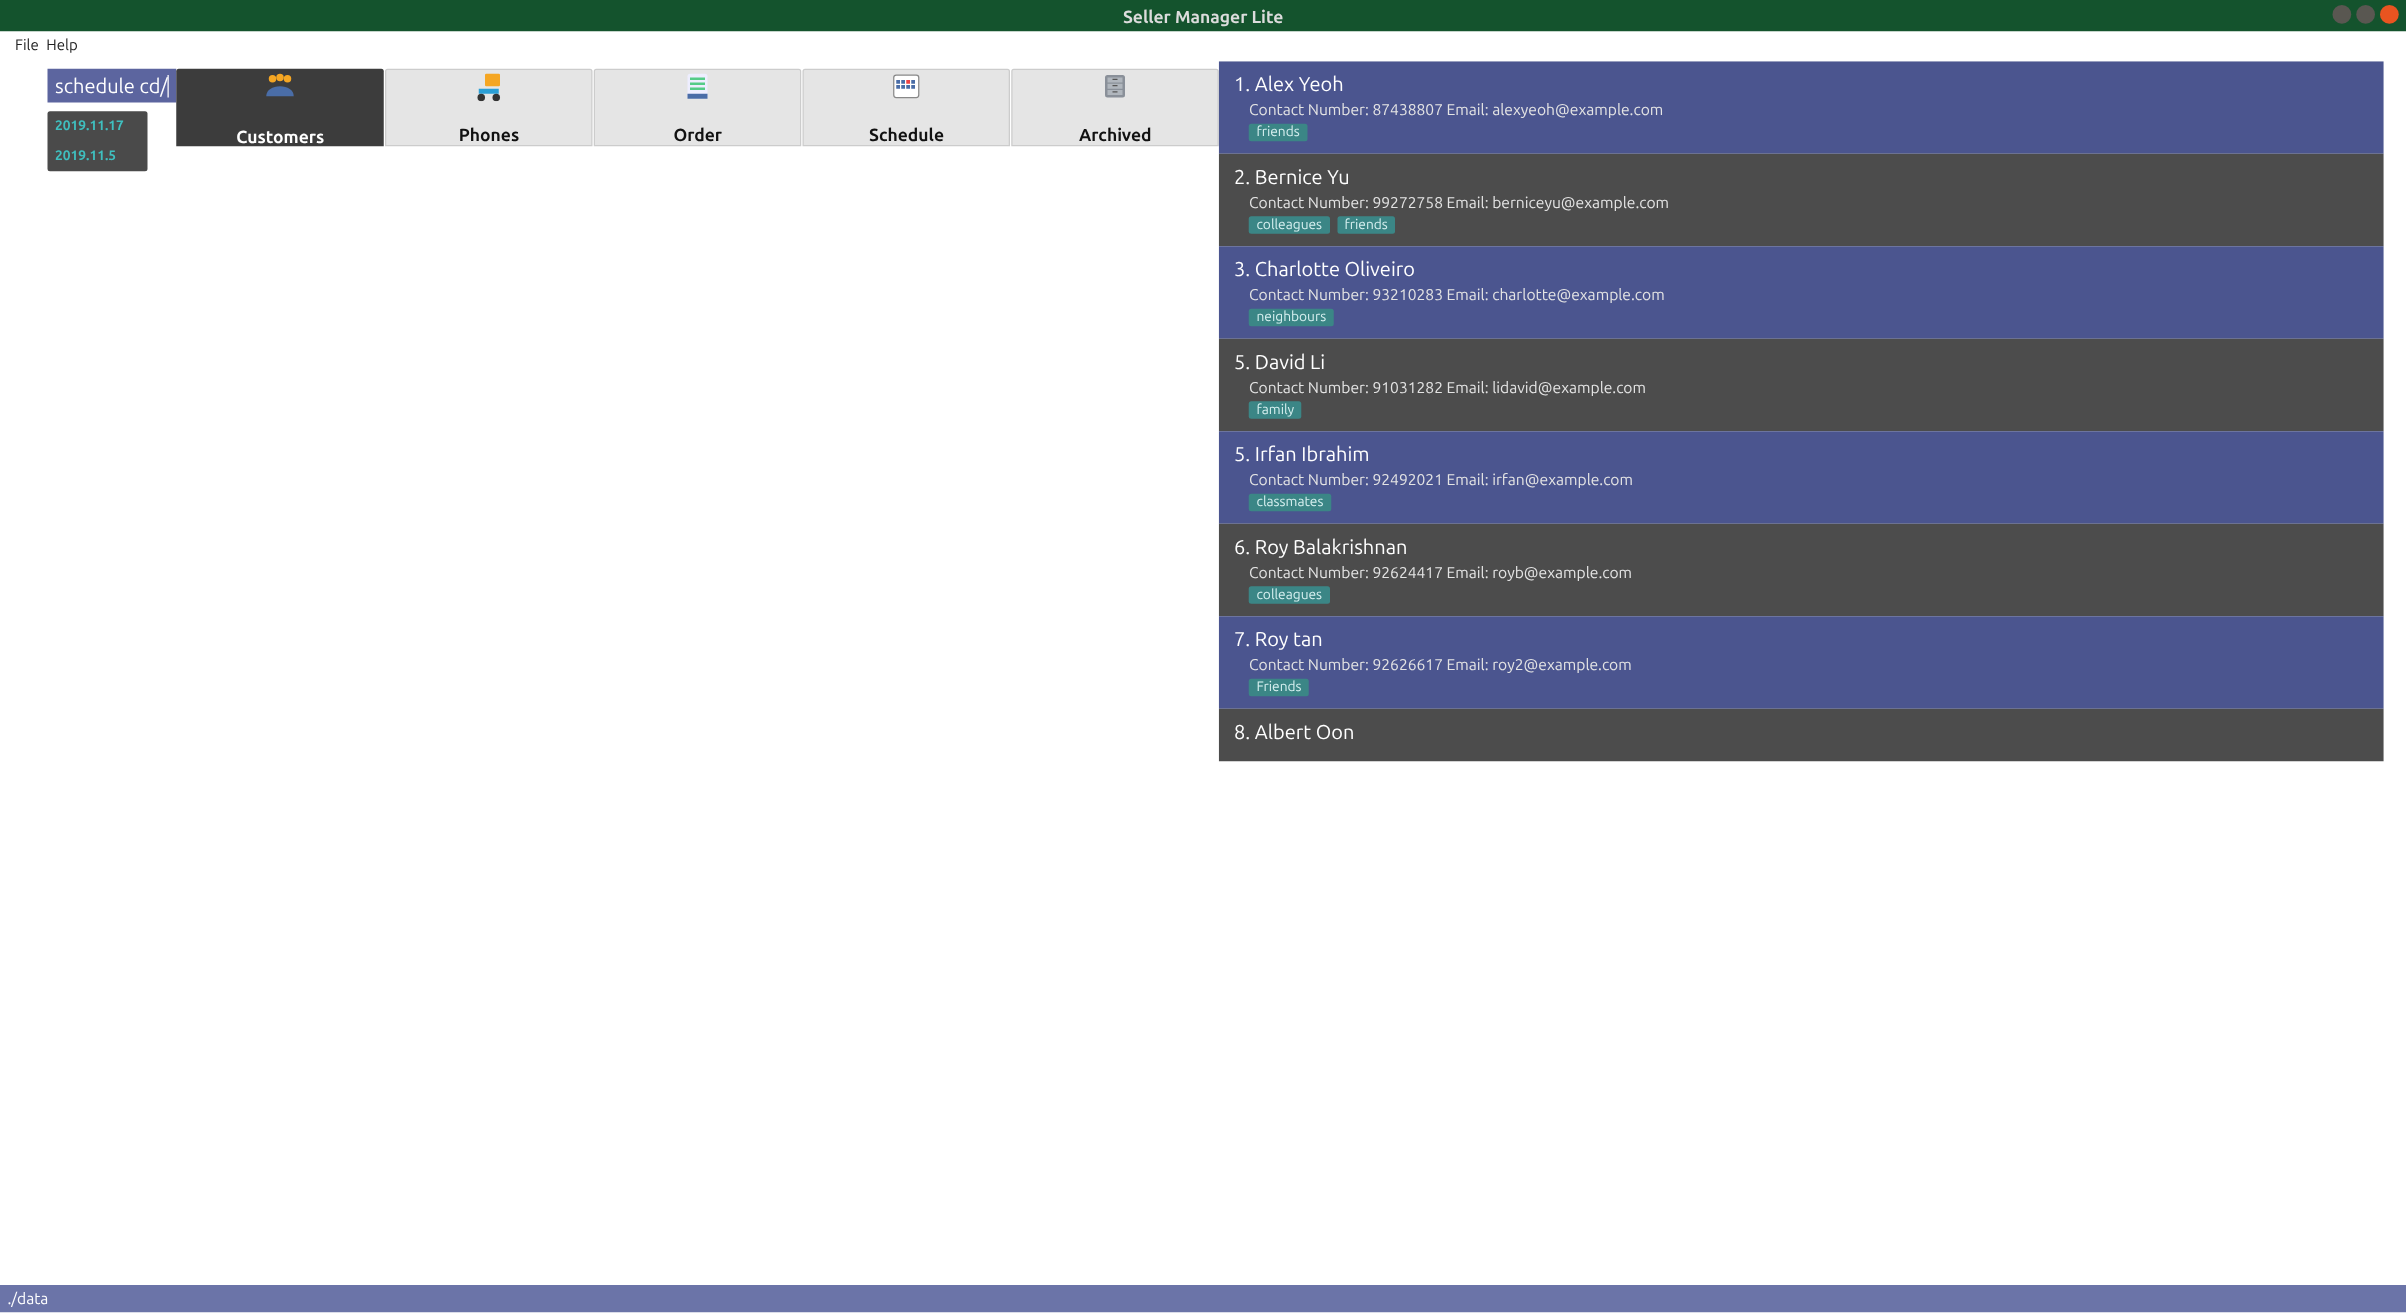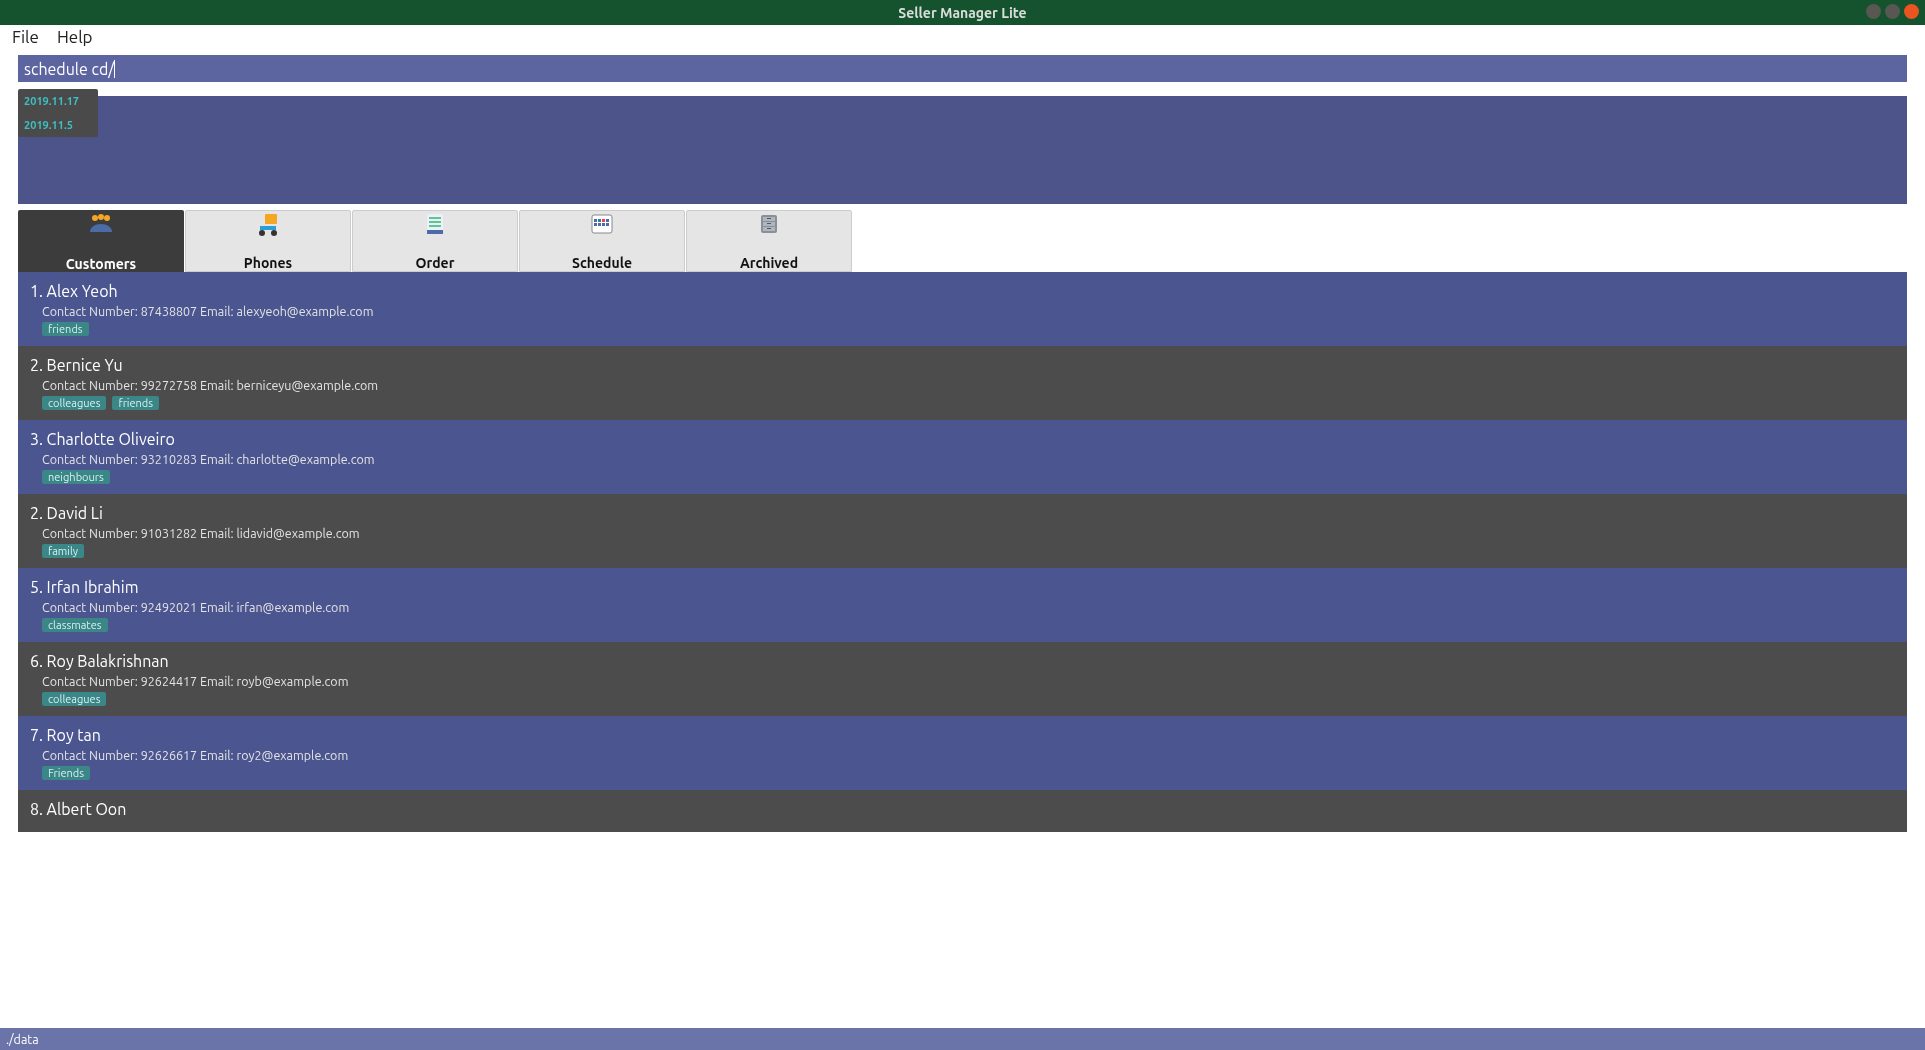--- a/index.html
+++ b/index.html
@@ -12,27 +12,27 @@
     display: flex; align-items: center; justify-content: center;
     position: relative; font-size: 14px; font-weight: 600;
   }
   .titlebar .win-controls { position: absolute; right: 6px; top: 4px; display: flex; gap: 4px; }
   .titlebar .win-btn { width: 15px; height: 15px; border-radius: 50%; background: #595751; }
   .titlebar .win-btn.close { background: #e95420; }
 
   
   .menubar {
     height: 24px; background: #fff; display: flex; align-items: center;
-    padding: 0 12px; gap: 18px; font-size: 17px; color: #222;
+    padding: 0 12px; gap: 6px; font-size: 12px; color: #222;
     border-bottom: 1px solid #fff;
   }
   .menubar span { cursor: default; }
 
   
-  .content { flex: 1; display: flex; flex-direction: column; padding: 0 18px; position: relative; }
+  .content { flex: 1; display: flex; flex-direction: row; padding: 0 18px; position: relative; margin-left: 20px; }
 
   
   .cmd-input {
     height: 27px; background: #5c659f; color: #fff;
     font-size: 16px; padding: 0 6px; display: flex; align-items: center;
     margin-top: 6px;
   }
   .cmd-input .caret { border-right: 1px solid #fff; height: 18px; margin-left: 0; }
 
   
@@ -210,21 +210,21 @@
           </div>
         </div>
         <div class="row odd">
           <div class="name">3.  Charlotte Oliveiro</div>
           <div class="details">Contact Number: 93210283  Email: charlotte@example.com</div>
           <div class="tags">
             <span class="tag">neighbours</span>
           </div>
         </div>
         <div class="row even">
-          <div class="name">2.  David Li</div>
+          <div class="name">5.  David Li</div>
           <div class="details">Contact Number: 91031282  Email: lidavid@example.com</div>
           <div class="tags">
             <span class="tag">family</span>
           </div>
         </div>
         <div class="row odd">
           <div class="name">5.  Irfan Ibrahim</div>
           <div class="details">Contact Number: 92492021  Email: irfan@example.com</div>
           <div class="tags">
             <span class="tag">classmates</span>

